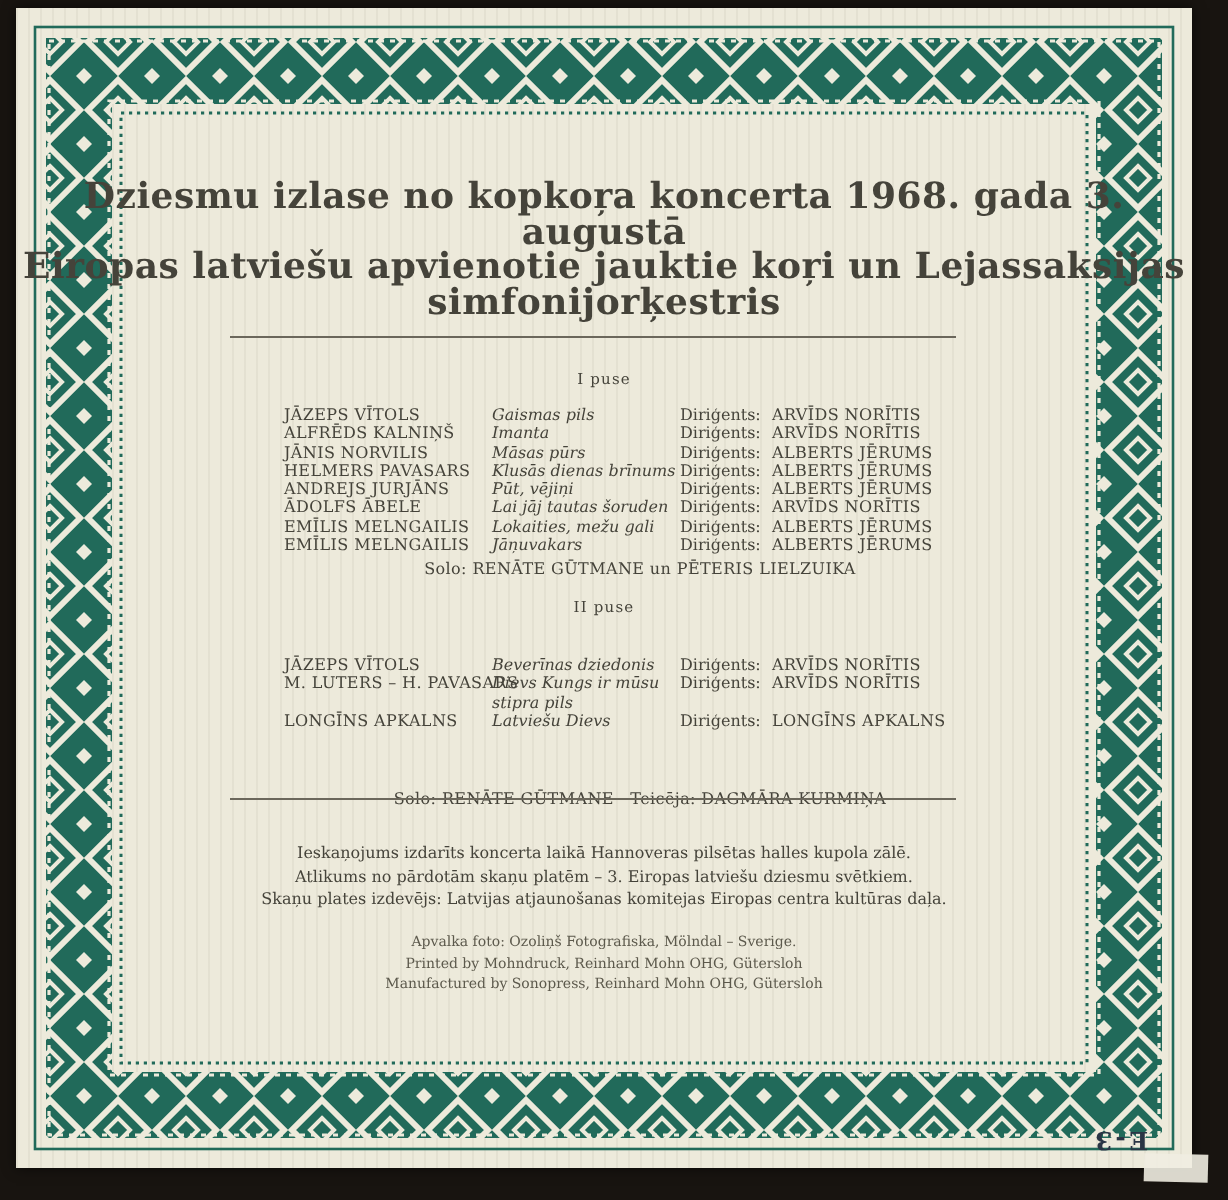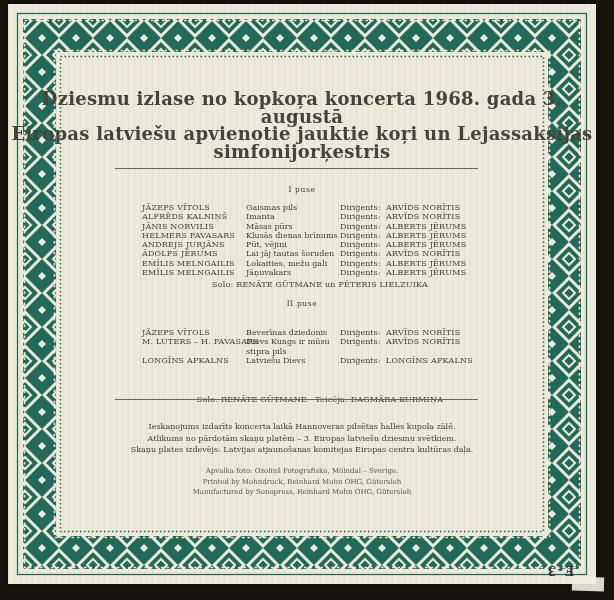--- a/index.html
+++ b/index.html
@@ -22,21 +22,21 @@
     color:var(--ink,#45433a);letter-spacing:.25px;
   }
   .rule{position:absolute;left:107px;width:363px;height:1px;background:#6b675b;}
   #rule1{top:164px;} #rule2{top:395px;}
   .puse{font-size:7.5px;letter-spacing:.6px;color:var(--ink,#45433a);}
   #puse1{top:181px;} #puse2{top:295px;}
   .ptable{position:absolute;left:134px;width:330px;font-size:8px;line-height:9.3px;color:var(--ink,#45433a);}
   #table1{top:199px;} #table2{top:324px;}
   .prow{display:flex;align-items:flex-start;justify-content:space-between;}
   .c-composer{width:104px;white-space:nowrap;flex:none;letter-spacing:.2px;}
-  .c-work{width:94px;flex:none;}
+  .c-work{width:94px;flex:none;font-style:italic;}
   .c-role{width:46px;flex:none;white-space:nowrap;}
   .c-cond{flex:1;white-space:nowrap;letter-spacing:.2px;}
   .solo{font-size:8px;color:var(--ink,#45433a);white-space:pre-wrap;letter-spacing:.2px;padding-left:36px;}
   #solo1{top:276px;} #solo2{top:363px;margin-top:28px;}
   .notes{top:417px;font-size:8px;line-height:11.5px;color:var(--ink,#45433a);}
   .credits{top:462px;font-size:7px;line-height:10.5px;color:var(--ink_light,#5c594c);}
   .e3{
     position:absolute;left:546px;top:563px;
     transform:rotate(180deg);
     font-weight:bold;font-size:12.5px;letter-spacing:1.5px;
@@ -109,21 +109,21 @@
       <span class="c-role">Diriģents:</span>
       <span class="c-cond">ALBERTS JĒRUMS</span>
     </div>
       <div class="prow">
       <span class="c-composer">ANDREJS JURJĀNS</span>
       <span class="c-work">Pūt, vējiņi</span>
       <span class="c-role">Diriģents:</span>
       <span class="c-cond">ALBERTS JĒRUMS</span>
     </div>
       <div class="prow">
-      <span class="c-composer">ĀDOLFS JĒRUMS</span>
+      <span class="c-composer">ĀDOLFS ĀBELE</span>
       <span class="c-work">Lai jāj tautas šoruden</span>
       <span class="c-role">Diriģents:</span>
       <span class="c-cond">ARVĪDS NORĪTIS</span>
     </div>
       <div class="prow">
       <span class="c-composer">EMĪLIS MELNGAILIS</span>
       <span class="c-work">Lokaities, mežu gali</span>
       <span class="c-role">Diriģents:</span>
       <span class="c-cond">ALBERTS JĒRUMS</span>
     </div>

